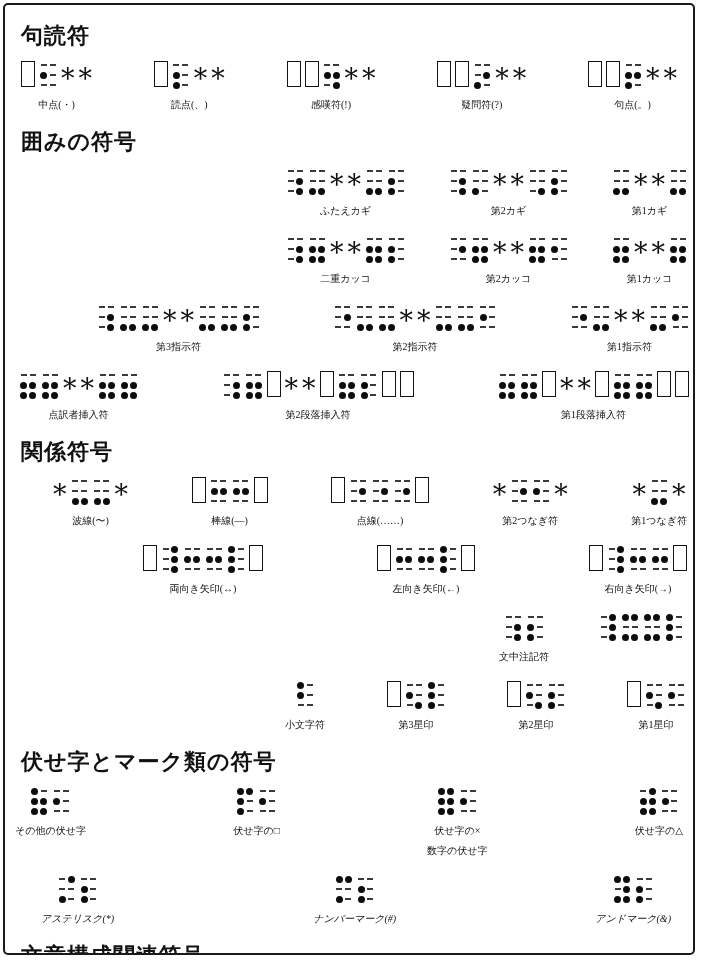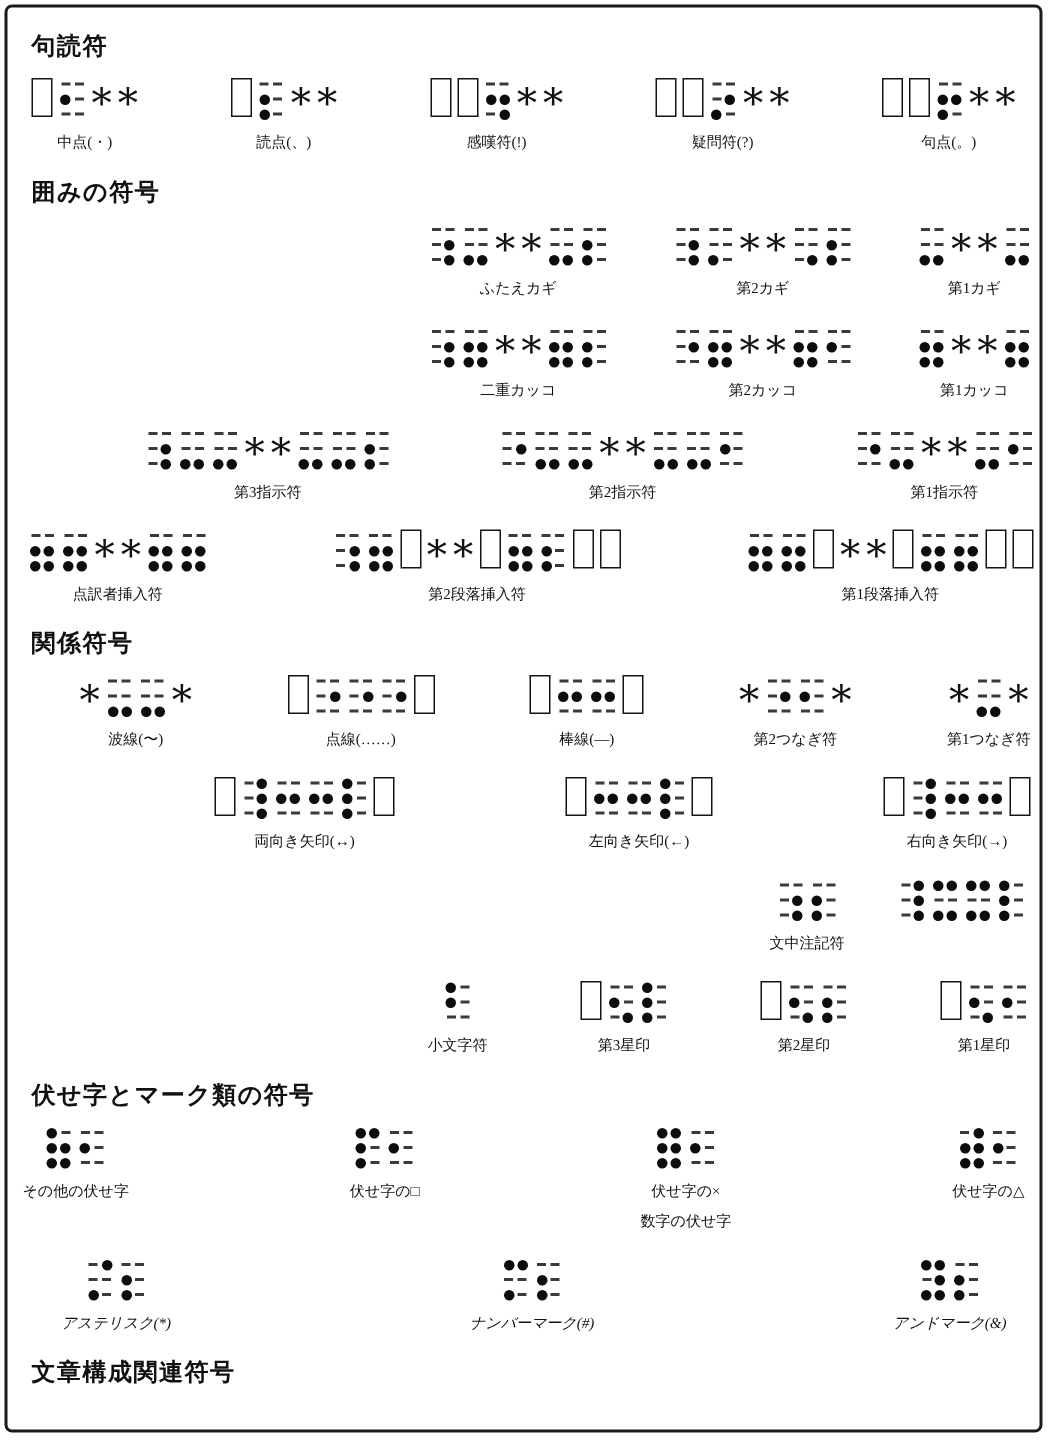--- a/index.html
+++ b/index.html
@@ -1,39 +1,39 @@
 <!DOCTYPE html>
 <html><head>
 <meta charset="utf-8">
 <style>
   html,body{margin:0;padding:0;background:#fff;}
   body{width:702px;height:962px;font-family:"Liberation Serif","DejaVu Serif",serif;color:#111;}
   .frame{position:absolute;left:3px;top:3px;width:692px;height:952px;border:2px solid #1a1a1a;
          border-radius:5px;box-sizing:border-box;padding:6px 0 0 0;overflow:hidden;background:#fff;}
   .section-title{font-family:"Liberation Sans","DejaVu Sans",sans-serif;font-weight:bold;
-                 font-size:16px;margin:10px 0 4px 16px;letter-spacing:1px;}
+                 font-size:22px;margin:10px 0 4px 16px;letter-spacing:1px;}
   .row{display:flex;align-items:flex-start;margin:8px 0 16px 0;}
   .entry{display:flex;flex-direction:column;align-items:center;}
   .symbols{display:flex;align-items:flex-start;gap:4px;height:32px;}
   .label{font-size:10px;text-align:left;line-height:1.3;margin-top:7px;white-space:nowrap;}
   .bcell{display:grid;grid-template-columns:9px 9px;grid-template-rows:10px 10px 10px;
          align-items:center;justify-items:center;margin-top:1px;}
   .dot{width:7px;height:7px;border-radius:50%;background:#0d0d0d;}
   .dash{width:6px;height:2px;background:#3a3a3a;}
   .blank-cell{width:14px;height:26px;border:1.6px solid #141414;box-sizing:border-box;margin-top:2px;background:#fff;}
   .asterisk{font-size:27px;line-height:26px;transform:translateY(7px);font-family:"DejaVu Serif",serif;}
   .blank-rect{display:inline-block;width:64px;height:15px;border:1.6px solid #141414;vertical-align:-2px;margin:0 3px;}
   
   [data-row-id="punct"]{justify-content:space-between;padding:0 16px;}
   [data-row-id="kagi"],[data-row-id="kakko"]{justify-content:flex-end;gap:44px;padding-right:6px;}
   [data-row-id="shiji"]{justify-content:space-between;padding:0 4px 0 92px;}
   [data-row-id="sonyu"]{justify-content:space-between;padding:0 4px 0 14px;}
   [data-row-id="nami"]{justify-content:space-between;padding:0 6px 0 48px;}
   [data-row-id="yajirushi"]{justify-content:space-between;padding:0 6px 0 138px;gap:23px;}
-  [data-row-id="chuki"]{justify-content:flex-end;gap:36px;padding-right:10px;}
+  [data-row-id="chuki"]{justify-content:flex-end;gap:50px;padding-right:10px;}
   [data-row-id="hoshi"]{justify-content:flex-end;gap:62px;padding-right:8px;}
   [data-row-id="fuseji-row"]{justify-content:space-between;padding:0 10px;}
   [data-row-id="mark-row"]{justify-content:space-between;padding:0 22px 0 36px;font-style:italic;}
 </style>
 </head>
 <body>
 
 <div class="frame">
   <div id="chart-root">
       <div class="section">
@@ -636,20 +636,43 @@
               <span class="asterisk">*</span>
             </div>
             <div class="label"><span>波線(〜)</span></div>
           </div>
           <div class="entry">
             <div class="symbols">
               <span class="blank-cell"></span>
               <span class="bcell">
                 <span class="dash"></span>
                 <span class="dash"></span>
+                <span class="dot"></span>
+                <span class="dot"></span>
+                <span class="dash"></span>
+                <span class="dash"></span>
+              </span>
+              <span class="bcell">
+                <span class="dash"></span>
+                <span class="dash"></span>
+                <span class="dot"></span>
+                <span class="dot"></span>
+                <span class="dash"></span>
+                <span class="dash"></span>
+              </span>
+              <span class="blank-cell"></span>
+            </div>
+            <div class="label"><span>棒線(―)</span></div>
+          </div>
+          <div class="entry">
+            <div class="symbols">
+              <span class="blank-cell"></span>
+              <span class="bcell">
+                <span class="dash"></span>
+                <span class="dash"></span>
                 <span class="dash"></span>
                 <span class="dot"></span>
                 <span class="dash"></span>
                 <span class="dash"></span>
               </span>
               <span class="bcell">
                 <span class="dash"></span>
                 <span class="dash"></span>
                 <span class="dash"></span>
                 <span class="dot"></span>
@@ -660,43 +683,20 @@
                 <span class="dash"></span>
                 <span class="dash"></span>
                 <span class="dash"></span>
                 <span class="dot"></span>
                 <span class="dash"></span>
                 <span class="dash"></span>
               </span>
               <span class="blank-cell"></span>
             </div>
             <div class="label"><span>点線(……)</span></div>
-          </div>
-          <div class="entry">
-            <div class="symbols">
-              <span class="blank-cell"></span>
-              <span class="bcell">
-                <span class="dash"></span>
-                <span class="dash"></span>
-                <span class="dot"></span>
-                <span class="dot"></span>
-                <span class="dash"></span>
-                <span class="dash"></span>
-              </span>
-              <span class="bcell">
-                <span class="dash"></span>
-                <span class="dash"></span>
-                <span class="dot"></span>
-                <span class="dot"></span>
-                <span class="dash"></span>
-                <span class="dash"></span>
-              </span>
-              <span class="blank-cell"></span>
-            </div>
-            <div class="label"><span>棒線(―)</span></div>
           </div>
           <div class="entry">
             <div class="symbols">
               <span class="asterisk">*</span>
               <span class="bcell">
                 <span class="dash"></span>
                 <span class="dash"></span>
                 <span class="dash"></span>
                 <span class="dot"></span>
                 <span class="dash"></span>

